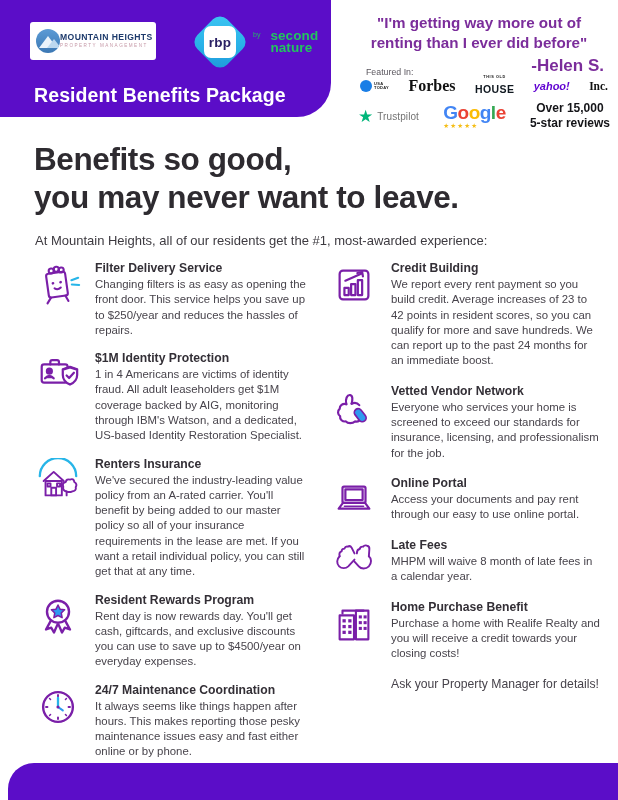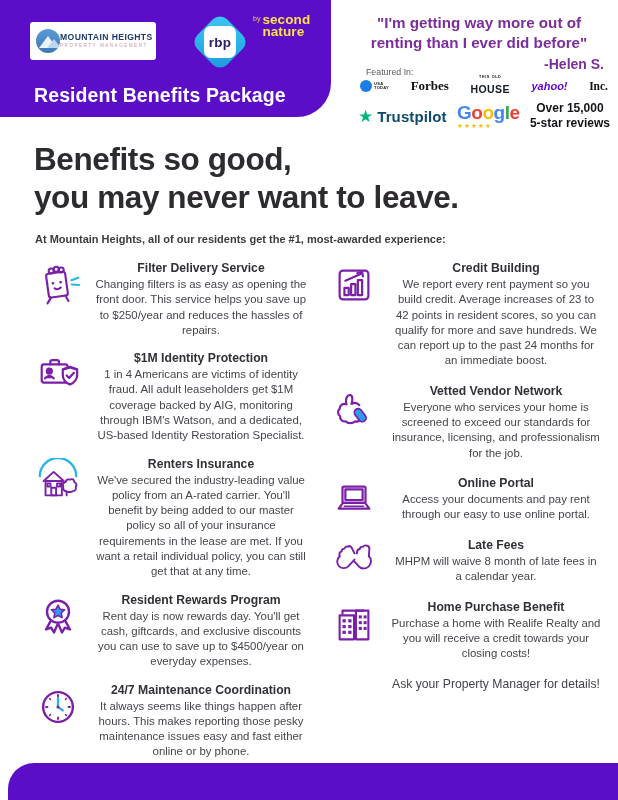--- a/index.html
+++ b/index.html
@@ -41,68 +41,68 @@
   .rbp-diamond {
     position:absolute; left:8px; top:8px; width:42px; height:42px;
     background:linear-gradient(135deg,#3ec6f2 0%,#29b2e8 55%,#1d97da 100%);
     border-radius:10px; transform:rotate(45deg);
   }
   .rbp-core {
     position:absolute; left:13px; top:13px; width:32px; height:32px;
     background:#fff; border-radius:7px; display:flex; align-items:center; justify-content:center;
   }
   .rbp-core span { font-size:13.5px; font-weight:bold; color:#2a2064; letter-spacing:.2px; }
-  .sn-wrap { position:absolute; left:253px; top:14px; display:flex; gap:2px; color:#fde047; }
+  .sn-wrap { position:absolute; left:253px; top:30px; display:flex; gap:10px; color:#22c55e; }
   .sn-by { font-size:7px; margin-top:1px; opacity:.9; }
   .sn-stack { display:flex; flex-direction:column; line-height:.92; }
   .sn-stack b { font-size:13.5px; letter-spacing:.1px; }
   .header-title {
     position:absolute; left:34px; top:84px; color:#fff;
     font-size:19.5px; font-weight:bold; letter-spacing:.1px; white-space:nowrap;
   }
   
   .quote {
     position:absolute; left:350px; top:13px; width:258px; text-align:center;
     color:#7B2D9B; font-weight:bold; font-size:15.2px; line-height:1.32;
   }
-  .quote .attr { display:block; text-align:right; font-size:14px; margin-top:2px; padding-right:4px; }
+  .quote .attr { display:block; text-align:right; font-size:17px; margin-top:2px; padding-right:4px; }
   .featured-label { position:absolute; left:366px; top:67px; font-size:8.8px; color:#5a565e; }
   .press-row {
     position:absolute; left:360px; top:77px; width:248px; height:18px;
     display:flex; align-items:center; justify-content:space-between;
   }
   .usatoday { display:flex; align-items:center; gap:2px; }
   .usatoday .dot { width:12px; height:12px; border-radius:50%; background:#1a7ee6; }
   .usatoday .txt { display:flex; flex-direction:column; line-height:1; }
   .usatoday .txt i { font-style:normal; font-size:4px; font-weight:bold; color:#222; letter-spacing:.3px; }
-  .forbes { font-family:"Liberation Serif", serif; font-weight:bold; font-size:13px; color:#111; }
+  .forbes { font-family:"Liberation Serif", serif; font-weight:bold; font-size:16px; color:#111; }
   .house { position:relative; text-align:center; line-height:1; }
   .house .top { display:block; font-size:3.8px; font-weight:bold; color:#111; letter-spacing:.6px; }
   .house .main { font-size:10.5px; font-weight:bold; color:#101820; letter-spacing:.4px; }
   .yahoo { font-size:11px; font-weight:bold; font-style:italic; color:#5F01D1; }
   .inc { font-family:"Liberation Serif", serif; font-weight:bold; font-size:11.5px; color:#111; }
   .reviews-row {
     position:absolute; left:358px; top:99px; width:252px; height:34px;
     display:flex; align-items:center; justify-content:space-between;
   }
   .trustpilot { display:flex; align-items:center; gap:4px; }
   .trustpilot .tp-star { color:#00B67A; font-size:17px; line-height:1; }
-  .trustpilot .tp-label { font-size:15px; font-weight:bold; color:#0c4a6e; letter-spacing:.1px; }
+  .trustpilot .tp-label { font-size:10px; font-weight:normal; color:#737373; letter-spacing:.1px; }
   .google { display:flex; flex-direction:column; align-items:flex-start; line-height:1; }
   .google .word { font-size:19px; font-weight:bold; letter-spacing:-.5px; }
   .google .g-stars { font-size:6.5px; color:#F5BE18; letter-spacing:1.2px; margin-top:1px; }
   .review-summary { text-align:center; font-size:12px; font-weight:bold; color:#141418; line-height:1.25; }
   
   .hero-heading {
     position:absolute; left:34px; top:141px; width:570px;
     font-size:31.5px; font-weight:bold; color:#2e2b30; letter-spacing:-.4px; line-height:1.2;
   }
-  .hero-sub { position:absolute; left:35px; top:233px; font-size:11px; color:#3d3a40;font-weight:bold; }
+  .hero-sub { position:absolute; left:35px; top:233px; font-size:13px; color:#3d3a40; }
   
-  .benefits { position:absolute; left:35px; top:261px; width:566px; display:flex; gap:24px;text-align:center; }
+  .benefits { position:absolute; left:35px; top:261px; width:566px; display:flex; gap:24px; }
   .col { display:flex; flex-direction:column; }
   .col-left  { width:272px; }
   .col-right { width:270px; }
   .benefit { display:flex; margin-bottom:13px; }
   .col-right .benefit { margin-bottom:15px; }
   .b-icon { flex:0 0 60px; padding-top:1px; }
   .b-icon svg { display:block; }
   .b-text { flex:1; }
   .b-title { font-size:12.2px; font-weight:bold; color:#332f36; margin-bottom:2px; }
   .b-body { font-size:11.4px; color:#47434b; line-height:1.34; }

